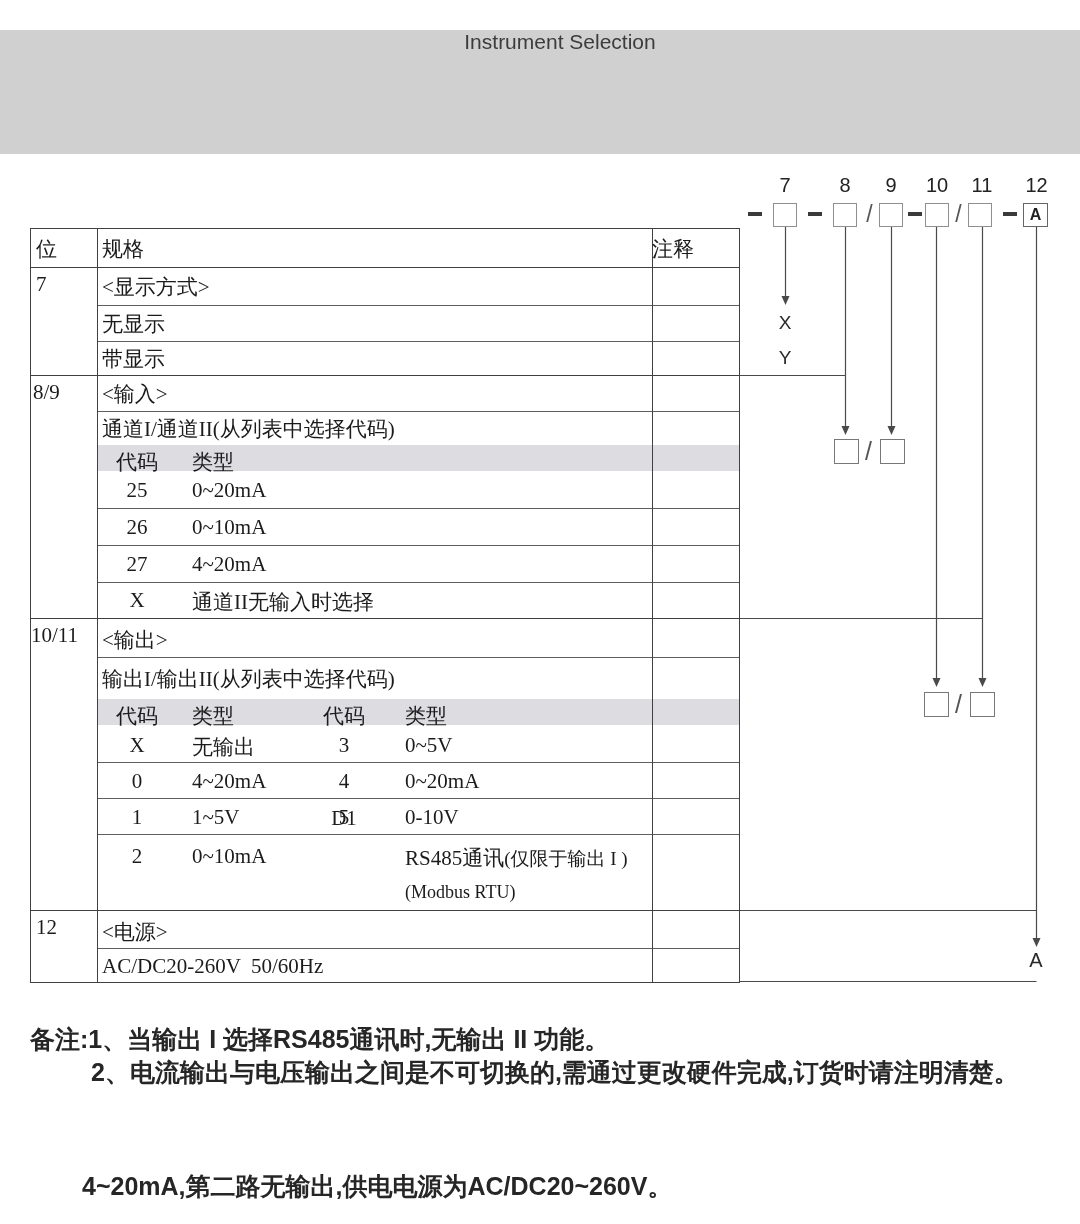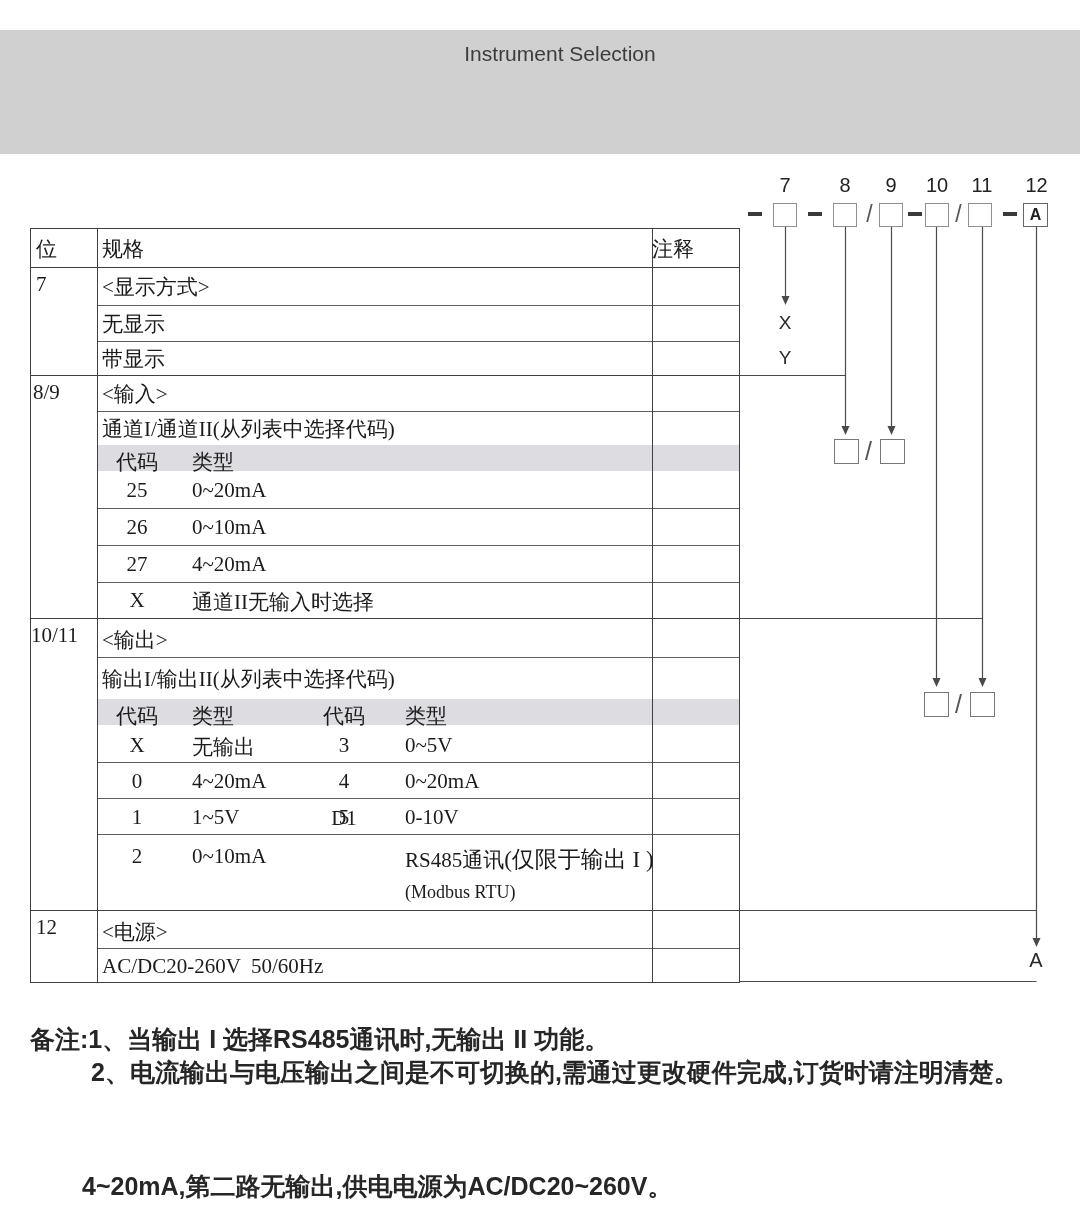--- a/index.html
+++ b/index.html
@@ -2,21 +2,21 @@
 <html><head>
 <meta charset="utf-8">
 <style>
   html,body{margin:0;padding:0;background:#ffffff;}
   .page{position:relative;width:1080px;height:1224px;background:#ffffff;overflow:hidden;
         font-family:"Liberation Serif","DejaVu Serif",serif;color:#1b1b1b;}
   
   .banner{position:absolute;left:0;top:30px;width:1080px;height:124px;background:#d0d0d0;text-align:center;}
   .banner-title{margin-top:18px;font-family:"Liberation Sans","DejaVu Sans",sans-serif;
                 font-size:46px;font-weight:700;letter-spacing:4px;color:#111;}
-  .banner-subtitle{margin-top:12px;font-family:"Liberation Sans","DejaVu Sans",sans-serif;
+  .banner-subtitle{margin-top:0;font-family:"Liberation Sans","DejaVu Sans",sans-serif;
                    font-size:21px;color:#3c3c3c;padding-left:40px;}
   
   .overlay{position:absolute;left:0;top:0;pointer-events:none;}
   .digit{position:absolute;top:174px;width:24px;text-align:center;
          font-family:"Liberation Sans","DejaVu Sans",sans-serif;font-size:20px;color:#222;}
   .cbox{position:absolute;top:203px;width:24px;height:24px;box-sizing:border-box;
         border:1.5px solid #8f8f8f;background:#fff;}
   .cbox-a{border-color:#666;text-align:center;
           font-family:"Liberation Sans","DejaVu Sans",sans-serif;font-size:16px;font-weight:700;
           line-height:21px;color:#222;}
@@ -34,21 +34,21 @@
   .tbar-series{position:absolute;left:5px;top:1px;font-size:21px;font-weight:700;color:#161616;}
   .tbar-model{position:absolute;left:450px;top:0px;width:257px;text-align:right;
               font-size:22px;font-weight:700;color:#161616;}
   .band{position:absolute;left:67px;width:643px;height:26px;background:#dcdce1;}
   .hl{position:absolute;height:1px;background:#404040;}
   .hl.sub{background:#5f5f5f;left:67px;width:643px;}
   .hl.main{left:0;width:710px;}
   .vl{position:absolute;width:1px;background:#404040;}
   .cell{position:absolute;font-size:21px;white-space:pre;color:#1b1b1b;}
   .cell.ctr{width:50px;text-align:center;}
-  .small-paren{font-size:23px;}
+  .small-paren{font-size:19px;}
   .small-paren2{font-size:18px;}
   
   .note{position:absolute;font-family:"Liberation Sans","DejaVu Sans",sans-serif;
         font-size:25px;font-weight:600;color:#262626;white-space:nowrap;}
 </style>
 </head>
 <body>
 
 <div class="page">
 

